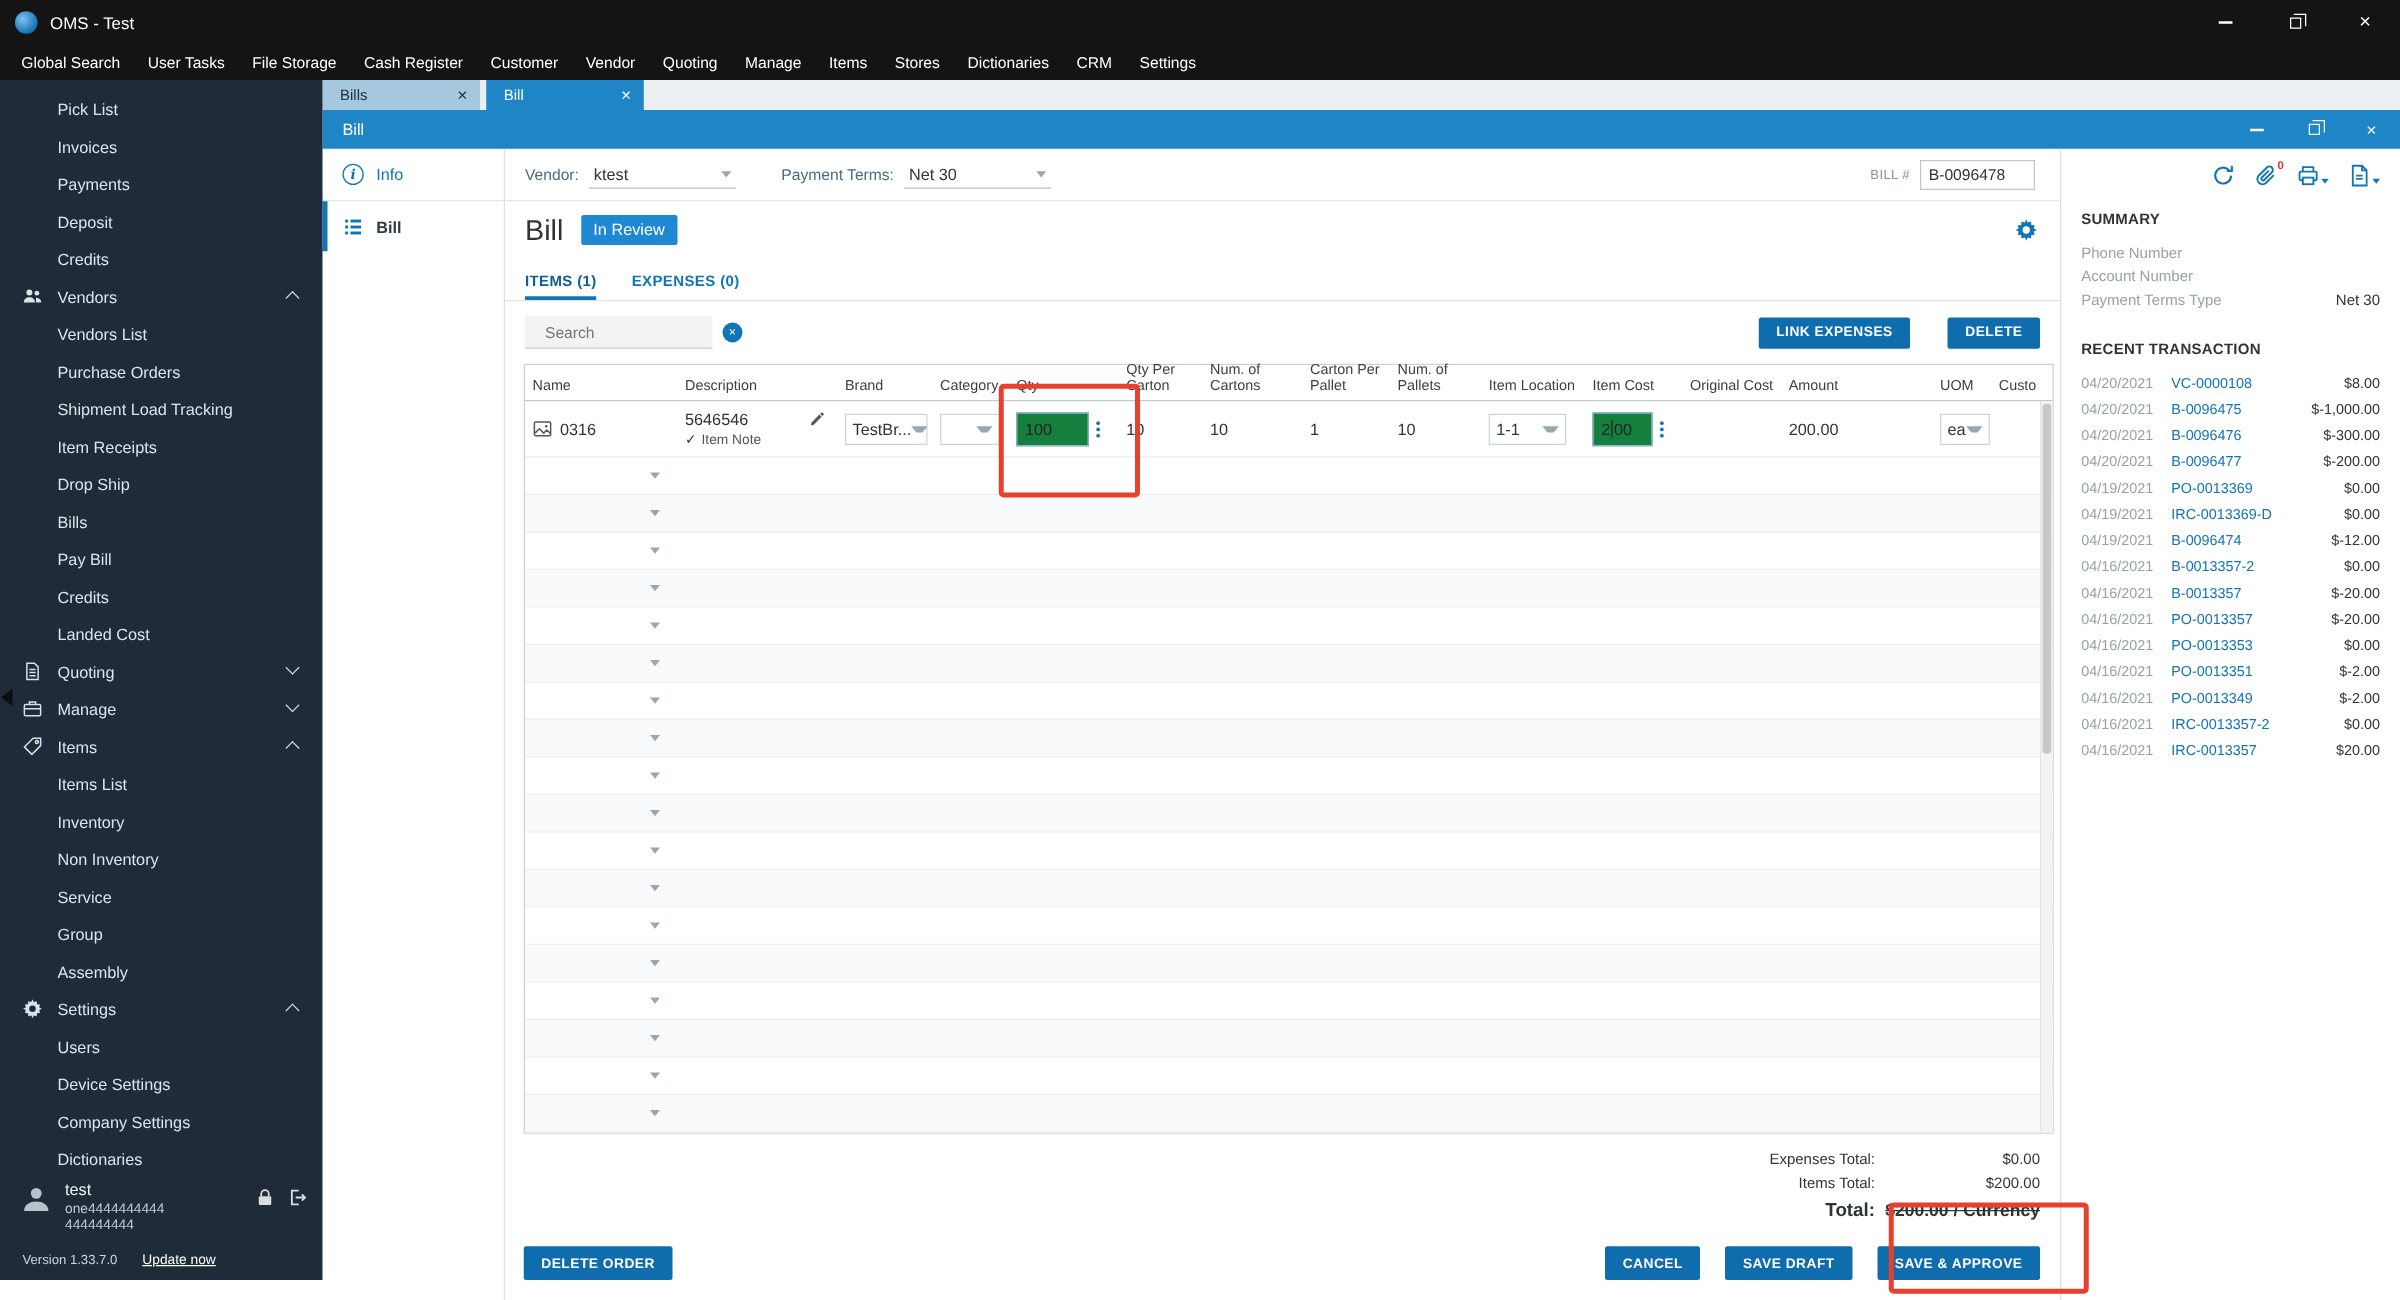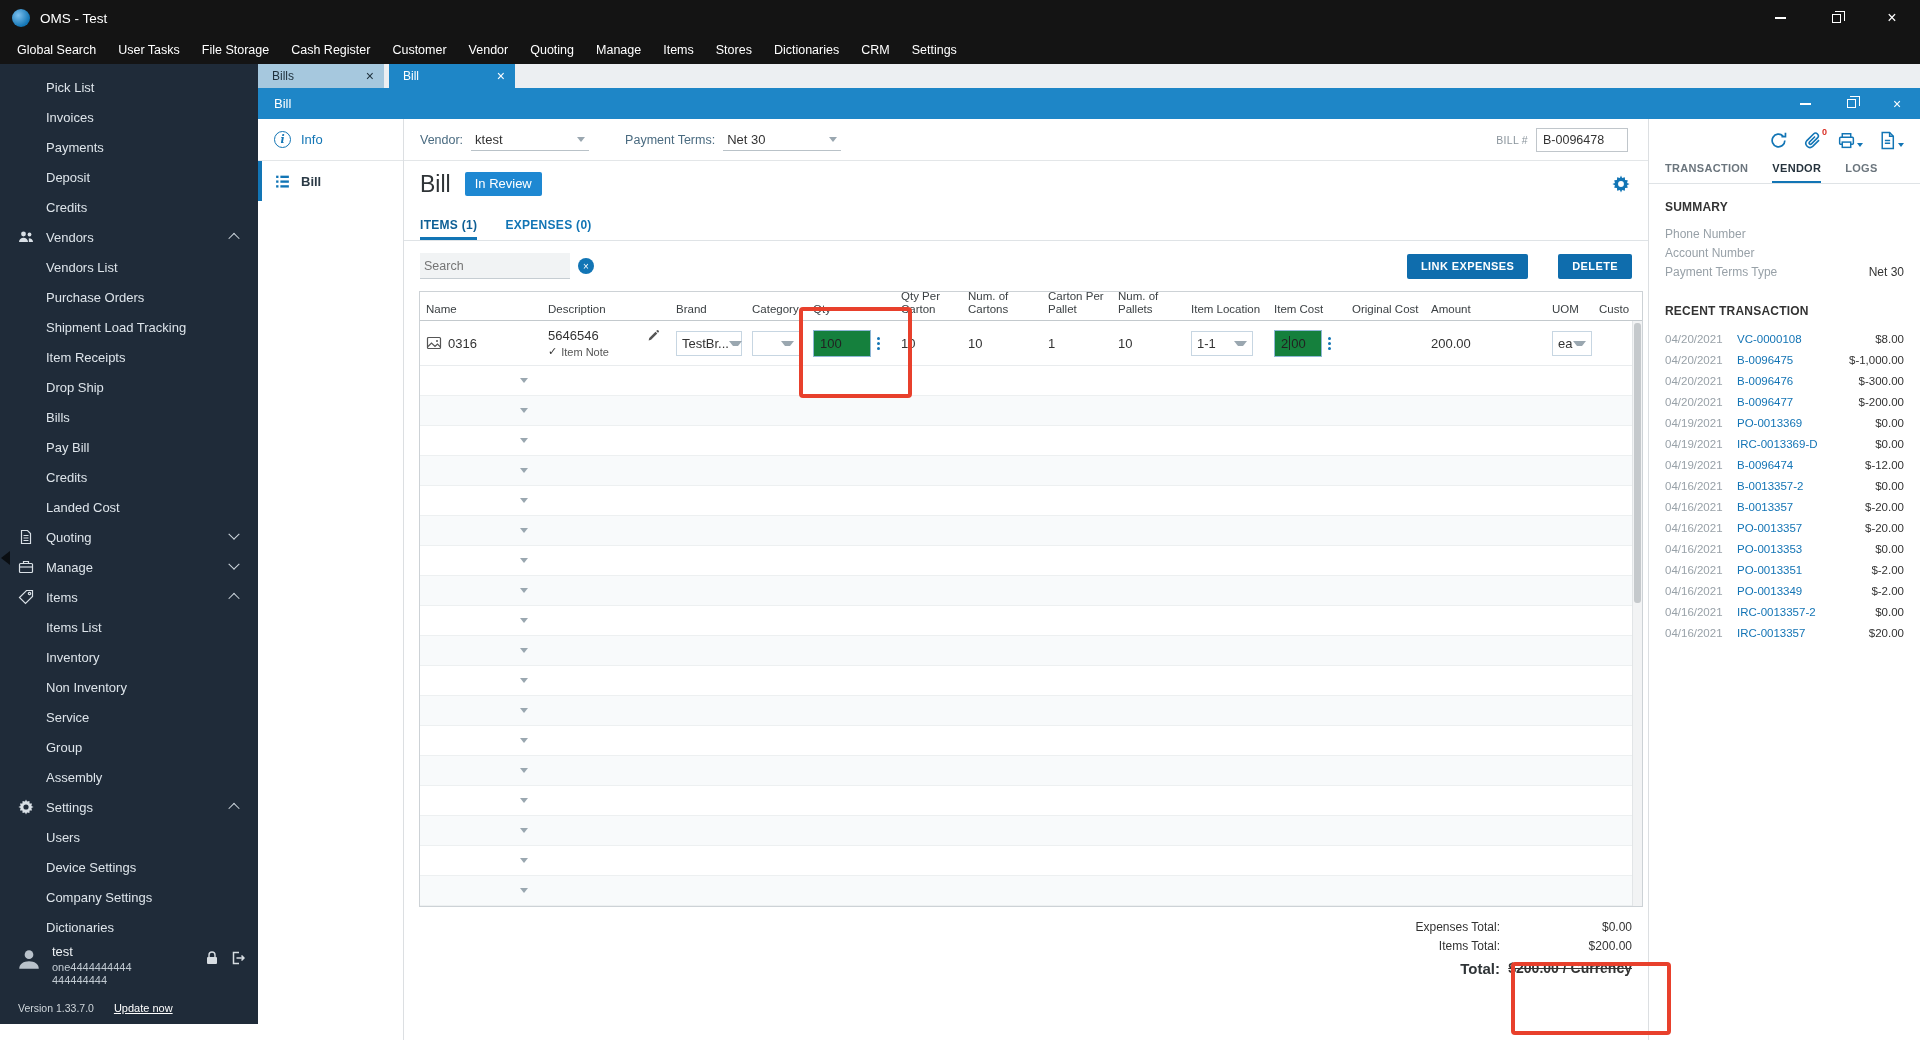--- a/index.html
+++ b/index.html
@@ -79,21 +79,21 @@
   .heading-row { height:46px; flex:none; display:flex; align-items:center; padding:0 18px 0 16px; }
   .bill-heading { font-size:23px; color:#2f3437; font-weight:400; }
   .status-badge { margin-left:14px; background:#1e88d2; color:#fff; font-size:13px; padding:4px 10px 5px; border-radius:2px; }
   .gear-btn { margin-left:auto; width:18px; height:18px; color:#1275b5; cursor:default; }
 
   .item-tabs { height:34px; flex:none; border-bottom:1px solid #dfe3e6; display:flex; align-items:flex-end; padding:0 16px; gap:28px; }
   .item-tab { font-size:12px; font-weight:bold; letter-spacing:.3px; padding-bottom:8px; color:#1275b5; cursor:default; }
   .item-tab.active { border-bottom:3px solid #1275b5; padding-bottom:5px; color:#0e5f95; }
 
   .controls { height:50px; flex:none; display:flex; align-items:center; padding:0 16px; }
-  .search-input { width:150px; height:26px; background:#f1f3f4; border:none; border-bottom:1px solid #c6cdd2; font-size:12.5px; padding-left:4px; color:#555; font-family:inherit; }
+  .search-input { width:150px; height:26px; background:#f1f3f4; border:none; border-bottom:1px solid #c6cdd2; font-size:12.5px; padding-left:16px; color:#555; font-family:inherit; }
   .clear-ico { width:16px; height:16px; border-radius:50%; background:#1275b5; color:#fff; font-size:10px; display:flex; align-items:center; justify-content:center; margin-left:8px; cursor:default; }
   .btn { background:#0f6dad; color:#fff; border:none; font-size:11px; font-weight:bold; letter-spacing:.4px; height:27px; padding:0 14px; border-radius:2px; font-family:inherit; cursor:default; }
   .btn.small { height:25px; }
   .controls .spacer { flex:1; }
   .controls .btn + .btn { margin-left:30px; }
 
   
   .table-wrap { margin:0 5px 0 15px; flex:none; position:relative; border:1px solid #cdd2d6; background:#fff; }
   .thead { display:flex; height:29px; border-bottom:1px solid #c3c9cd; }
   .th { flex:none; font-size:11.5px; color:#3c4144; display:flex; align-items:flex-end; padding:2px 2px 4px 6px; line-height:1.15; }
@@ -663,20 +663,27 @@
           <div class="t-row">
             <span>Items Total:</span>
             <span class="t-val">$200.00</span>
           </div>
           <div class="t-row total">
             <span class="t-total-label">Total:</span>
             <span class="t-val strike">$200.00 / Currency</span>
           </div>
         </div>
 
+        <div class="actions">
+          <button class="btn">DELETE ORDER</button>
+          <div class="flex-spacer"></div>
+          <button class="btn">CANCEL</button>
+          <button class="btn">SAVE DRAFT</button>
+          <button class="btn">SAVE &amp; APPROVE</button>
+        </div>
       </div>
 
       <div class="right-panel">
         <div class="rp-icons">
           <span class="rp-ico">
             <svg viewBox="0 0 18 18" fill="none" stroke="currentColor" stroke-width="1.6">
                 <path d="M15 9a6 6 0 1 1-1.7-4.2"></path>
                 <path d="M15.6 1.6v3.8h-3.8"></path>
               </svg>
           </span>
@@ -696,25 +703,20 @@
           </span>
           <span class="rp-ico has-caret">
             <svg viewBox="0 0 18 18" fill="none" stroke="currentColor" stroke-width="1.4">
                 <path d="M4 1.5h7l3.5 3.5v11.5H4z"></path>
                 <path d="M11 1.5V5h3.5"></path>
                 <path d="M6.5 9h5M6.5 11.5h5"></path>
               </svg>
             <span class="mini-caret"></span>
           </span>
         </div>
-        <div class="rp-tabs" id="rpTabs">
-            <div class="rp-tab">TRANSACTION</div>
-            <div class="rp-tab active">VENDOR</div>
-            <div class="rp-tab">LOGS</div>
-          </div>
         <div class="rp-section-title">SUMMARY</div>
         <div class="rp-field">
           <span class="rp-label">Phone Number</span>
           <span class="rp-value"></span>
         </div>
         <div class="rp-field">
           <span class="rp-label">Account Number</span>
           <span class="rp-value"></span>
         </div>
         <div class="rp-field">

